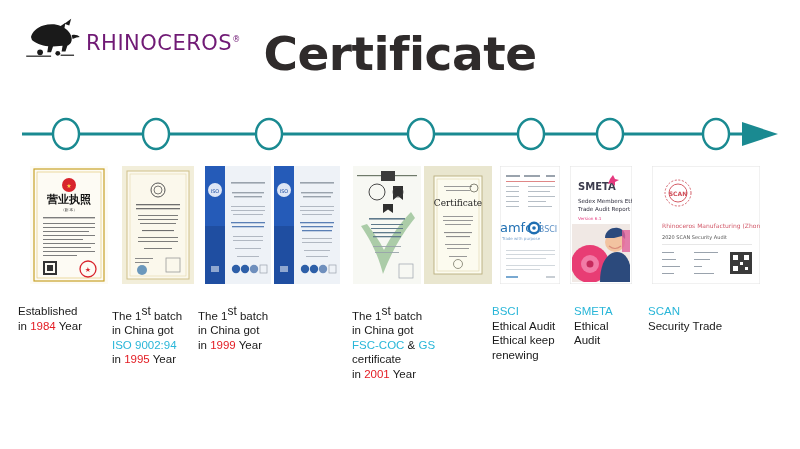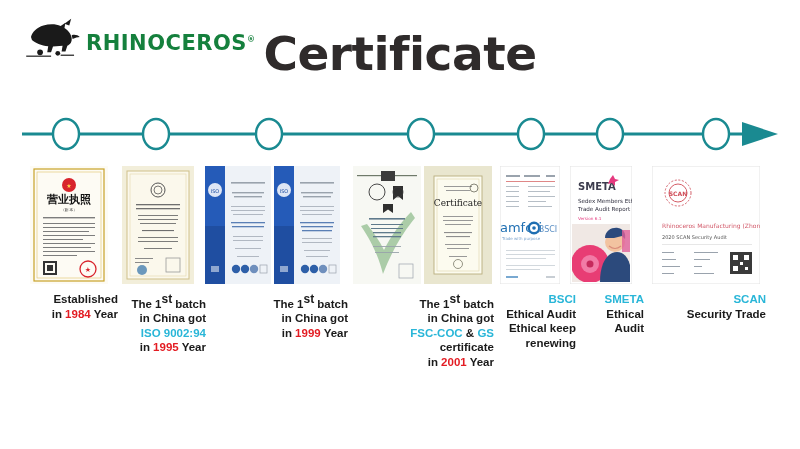--- a/index.html
+++ b/index.html
@@ -7,41 +7,41 @@
     width: 800px; height: 449px;
     background: #ffffff;
     font-family: "Liberation Sans", sans-serif;
     overflow: hidden;
   }
   .slide { position: relative; width: 800px; height: 449px; background: #fff; }
 
   
   .logo-wrap { position: absolute; left: 24px; top: 16px; display: flex; align-items: center; gap: 4px; }
   .logo-mark { width: 58px; height: 44px; }
-  .logo-text { font-size: 21px; font-weight: bold; letter-spacing: .5px; color: #15803d;
+  .logo-text { font-size: 21px; font-weight: normal; letter-spacing: .5px; color: #701a75;
                font-family: "DejaVu Sans", sans-serif; position: relative; margin-top: 10px; }
   .logo-text .reg { font-size: 8px; vertical-align: super; }
 
   .page-title {
     position: absolute; left: 0; right: 0; top: 26px;
     text-align: center; font-size: 47px; font-weight: bold; color: #2f2b2b;
     letter-spacing: -0.5px; font-family: "DejaVu Sans", sans-serif;
   }
 
   
   .timeline { position: absolute; left: 0; top: 112px; width: 800px; height: 44px; }
 
   
   .cert-row { position: absolute; left: 0; top: 166px; width: 800px; height: 118px; }
   .cert-slot { position: absolute; top: 0; height: 118px; display: flex; gap: 3px; justify-content: center; }
   .cert-img { height: 118px; background: #fff; overflow: hidden; position: relative; }
 
   
   .caption-row { position: absolute; left: 0; top: 292px; width: 800px; }
-  .caption { position: absolute; top: 0; text-align: right; font-size: 11.5px; font-weight: bold;
+  .caption { position: absolute; top: 12px; text-align: left; font-size: 11.5px; font-weight: normal;
              line-height: 14.5px; color: #1a1a1a; }
   .cap-blue { color: #29b6d8; }
   .cap-red  { color: #e31c23; }
   .sup { font-size: 12px; vertical-align: super; }
 </style>
 </head>
 <body>
 
 <div class="slide">
 

